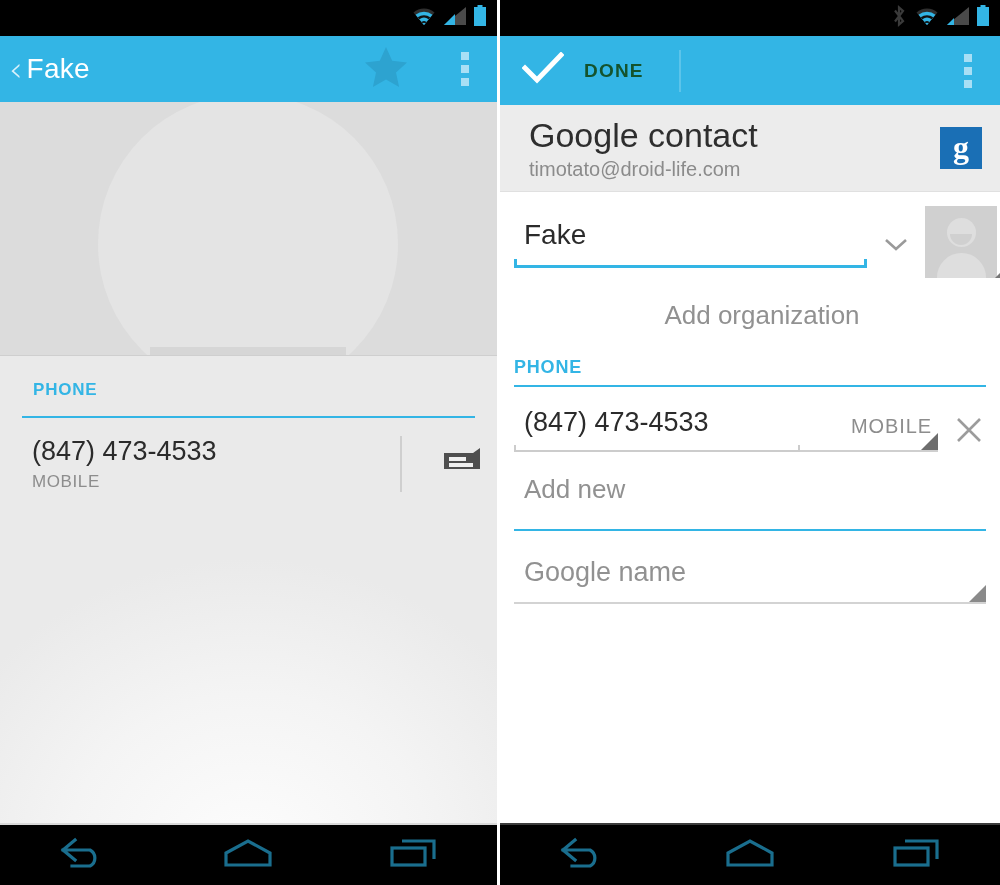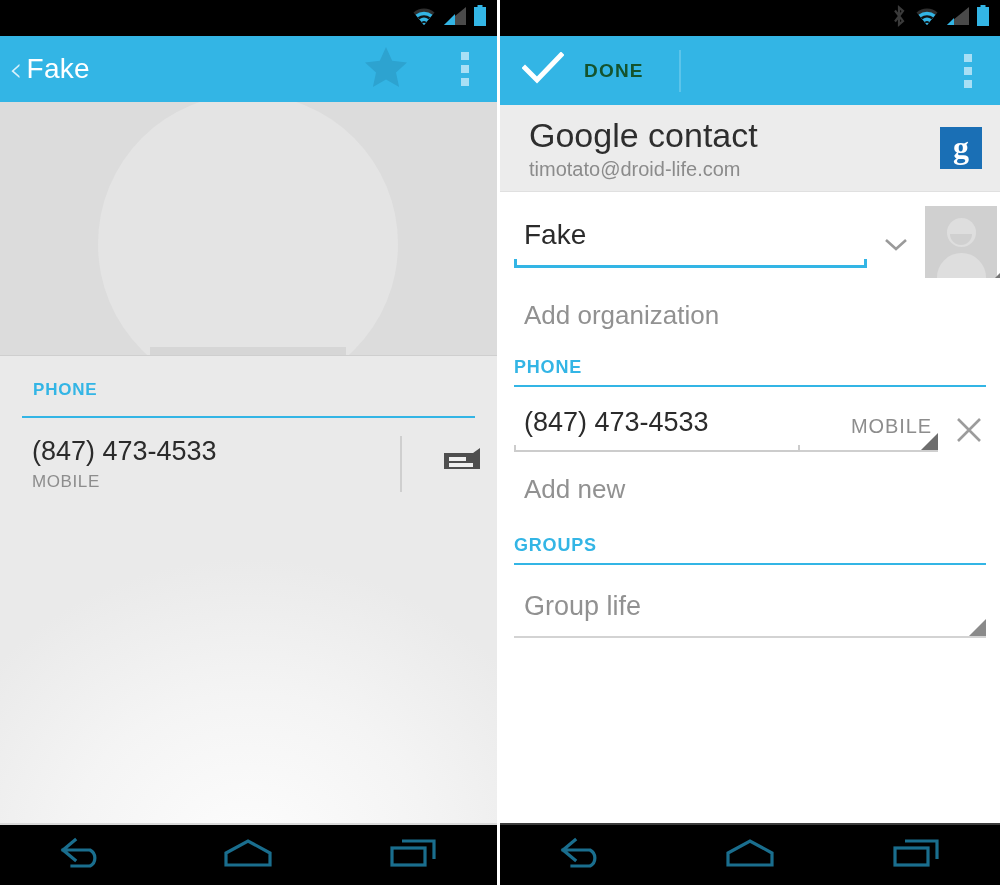--- a/index.html
+++ b/index.html
@@ -281,20 +281,21 @@
     position: absolute;
     right: -11px;
     top: 48px;
     width: 0; height: 0;
     border-left: 24px solid transparent;
     border-bottom: 24px solid #777777;
   }
 
   .org-row {
     padding: 22px 0 20px 24px;
+    text-align: center;
   }
   .hint {
     font-size: 26px;
     color: #919191;
   }
 
   .e-section-label {
     color: #33b5e5;
     font-size: 18px;
     font-weight: bold;
@@ -615,25 +616,24 @@
               <path d="M4,4 L26,26 M26,4 L4,26" stroke="#9c9c9c" stroke-width="2.6" fill="none"></path>
             </svg>
           </span>
         </div>
       </div>
 
       <div class="addnew-row">
         <span class="hint">Add new</span>
       </div>
 
-      <div class="e-section-label">GROUPS</div>
       <div class="e-rule"></div>
 
       <div class="group-row">
-        <div class="group-hint">Group life</div>
+        <div class="group-hint">Google name</div>
         <div class="group-line"></div>
         <div class="group-tri"></div>
       </div>
 
 
     </div>
 
     <div class="navbar">
       <div class="nav-btn">
         <span>

